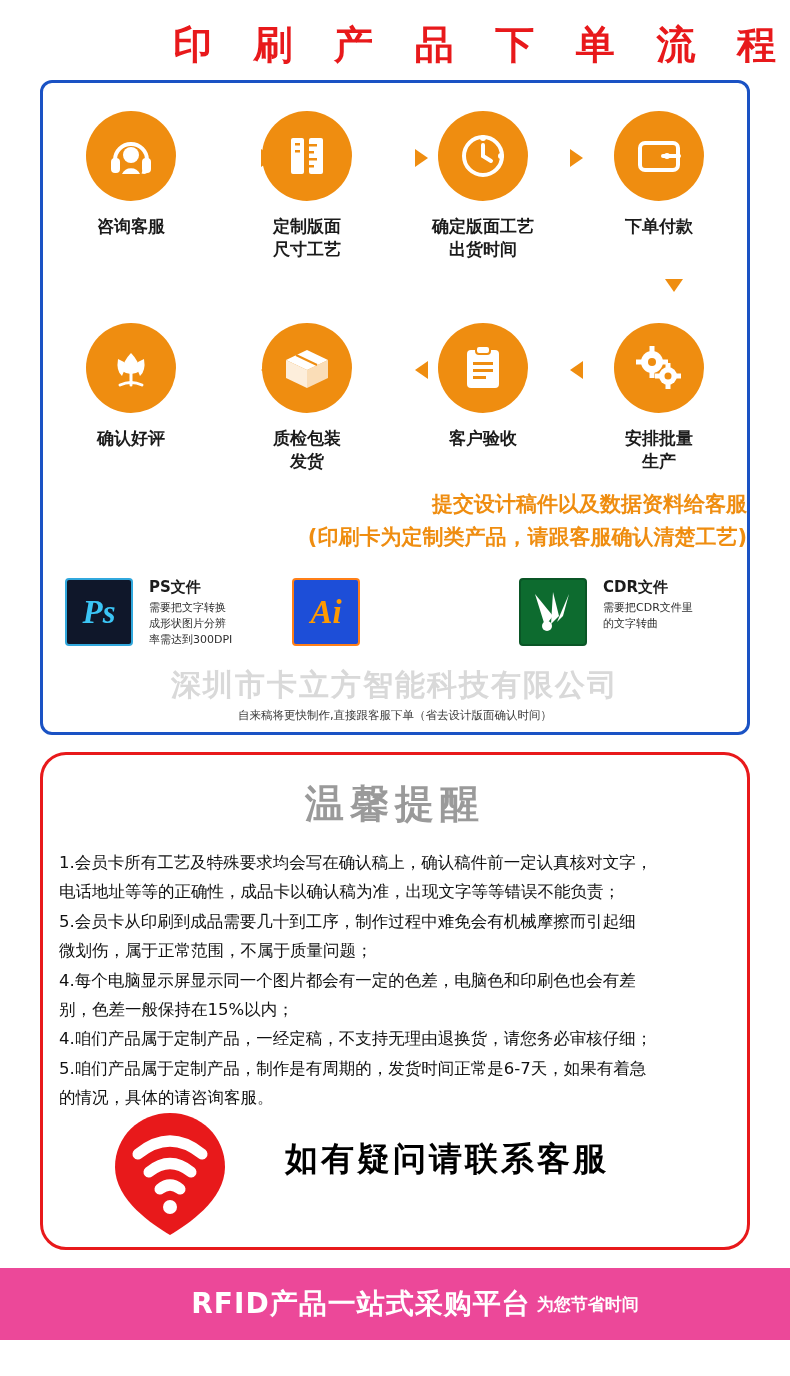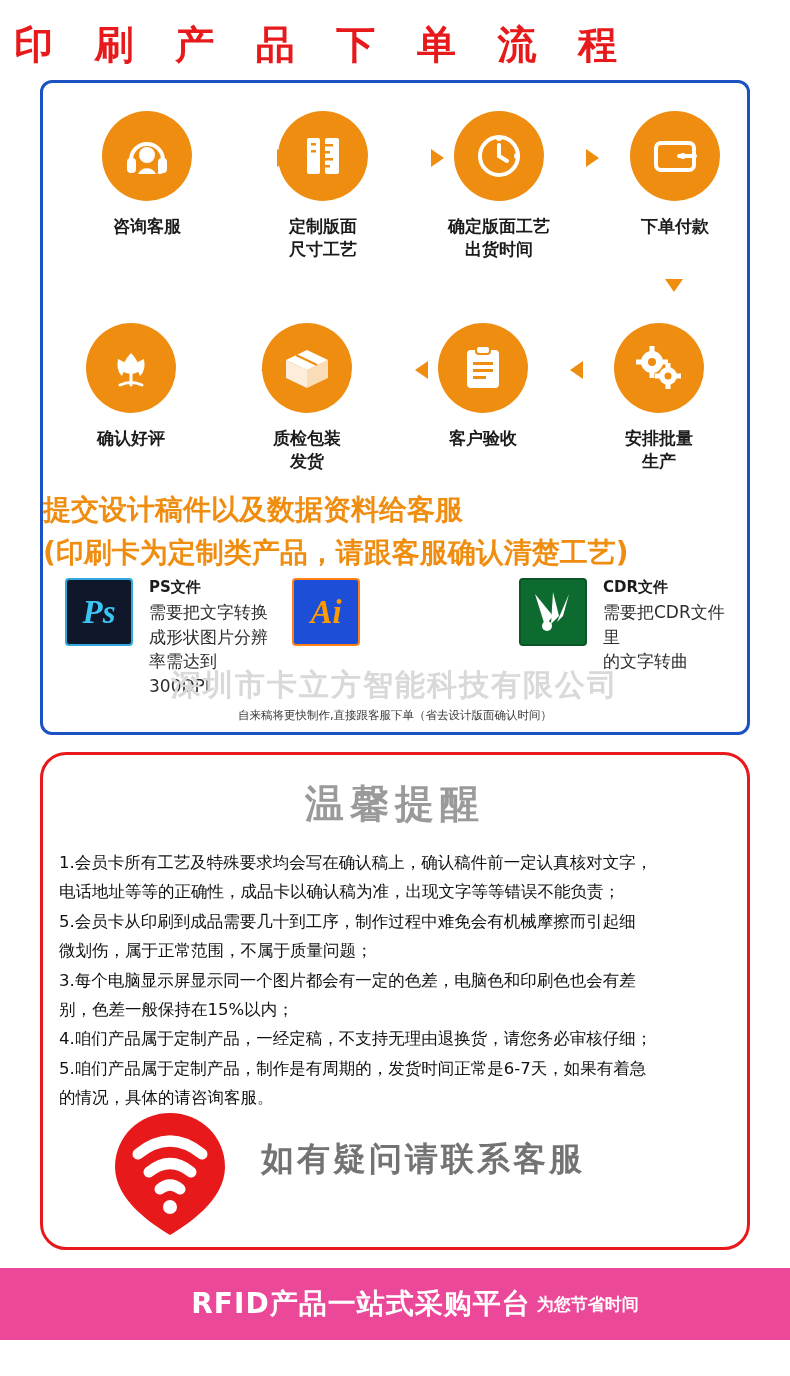--- a/index.html
+++ b/index.html
@@ -10,21 +10,21 @@
   body {
     width: 790px;
     height: 1376px;
     position: relative;
     font-family: "Liberation Sans", "DejaVu Sans", sans-serif;
     overflow: hidden;
   }
 
   
   .page-title {
-    text-align: left;
+    text-align: right;
     color: #e8191b;
     font-size: 39px;
     font-weight: bold;
     letter-spacing: 14px;
     padding-top: 18px;
     padding-left: 14px;
     font-family: "DejaVu Sans", "Liberation Sans", sans-serif;
   }
 
   
@@ -41,21 +41,21 @@
   }
 
   .step-row {
     position: absolute;
     left: 0;
     width: 100%;
     display: flex;
     justify-content: space-around;
     align-items: flex-start;
   }
-  .row1 { top: 28px; margin-left: 16px; }
+  .row1 { top: 28px; }
   .row2 { top: 240px; }
 
   .step {
     width: 150px;
     text-align: center;
     position: relative;
   }
   .circle {
     width: 90px;
     height: 90px;
@@ -105,24 +105,24 @@
   .r2a2 { left: 372px; }
   .r2a3 { left: 527px; }
   .downarrow { left: 622px; top: 196px; }
 
   
   .notice {
     position: absolute;
     top: 405px;
     left: 0;
     width: 100%;
-    text-align: left;
+    text-align: right;
     color: #ef8d10;
     font-weight: bold;
-    font-size: 28px;
+    font-size: 21px;
     line-height: 1.55;
     font-family: "DejaVu Sans", "Liberation Sans", sans-serif;
   }
 
   
   .files {
     position: absolute;
     top: 495px;
     left: 22px;
     width: 666px;
@@ -153,21 +153,21 @@
   .cdr-icon { background: #0d6b2f; color: #ffffff; border: 2px solid #0a5626; box-sizing: border-box; font-size: 20px; }
   .file-text { padding-left: 16px; }
   .file-title {
     font-size: 15px;
     font-weight: bold;
     color: #1b1b1b;
     margin-bottom: 3px;
     font-family: "DejaVu Sans", "Liberation Sans", sans-serif;
   }
   .file-desc {
-    font-size: 17px;
+    font-size: 11px;
     color: #2d2d2d;
     line-height: 1.45;
     font-family: "DejaVu Sans", "Liberation Sans", sans-serif;
   }
 
   
   .watermark {
     position: absolute;
     top: 582px;
     left: 0;
@@ -230,23 +230,23 @@
   }
   .wifi-pin {
     position: absolute;
     left: 62px;
     top: 0;
     width: 130px;
     height: 130px;
   }
   .contact-text {
     position: absolute;
-    left: 218px;
+    left: 242px;
     top: 28px;
-    color: #737373;
+    color: #000000;
     font-size: 33px;
     font-weight: bold;
     letter-spacing: 3px;
     font-family: "DejaVu Sans", "Liberation Sans", sans-serif;
   }
 
   
   .bottom-bar {
     position: absolute;
     left: 0;
@@ -480,21 +480,21 @@
 </div>
 
 <div class="reminder-panel">
   <div class="reminder-title">温馨提醒</div>
 
   <div class="reminder-list">
     <div>1.会员卡所有工艺及特殊要求均会写在确认稿上，确认稿件前一定认真核对文字，</div>
     <div>电话地址等等的正确性，成品卡以确认稿为准，出现文字等等错误不能负责；</div>
     <div>5.会员卡从印刷到成品需要几十到工序，制作过程中难免会有机械摩擦而引起细</div>
     <div>微划伤，属于正常范围，不属于质量问题；</div>
-    <div>3.每个电脑显示屏显示同一个图片都会有一定的色差，电脑色和印刷色也会有差</div>
+    <div>4.每个电脑显示屏显示同一个图片都会有一定的色差，电脑色和印刷色也会有差</div>
     <div>别，色差一般保持在15%以内；</div>
     <div>4.咱们产品属于定制产品，一经定稿，不支持无理由退换货，请您务必审核仔细；</div>
     <div>5.咱们产品属于定制产品，制作是有周期的，发货时间正常是6-7天，如果有着急</div>
     <div>的情况，具体的请咨询客服。</div>
   </div>
 
   <div class="contact-row">
     <div class="wifi-pin">
       <svg width="130" height="130" viewBox="0 0 130 130">
         <path d="M65 4 C34 4 10 28 10 58 c0 33 38 58 55 68 17 -10 55 -35 55 -68 C120 28 96 4 65 4 Z" fill="#e8191b"></path>

